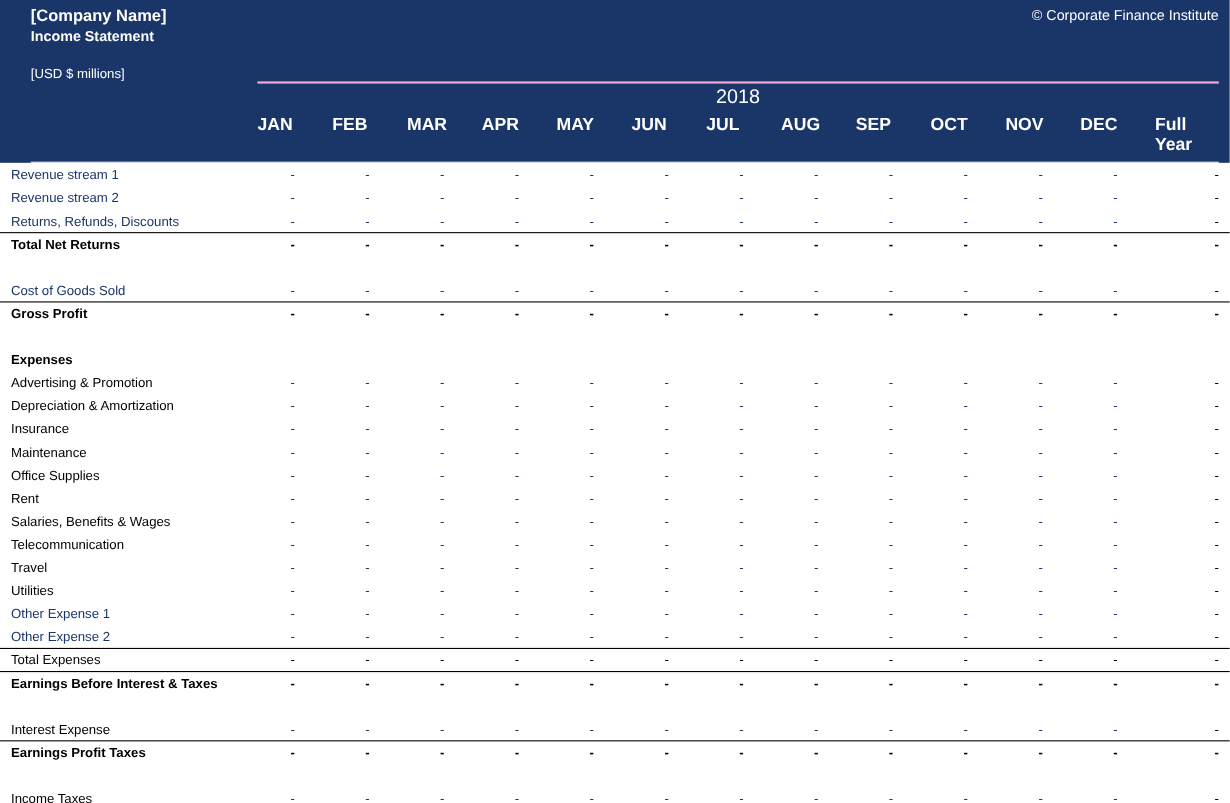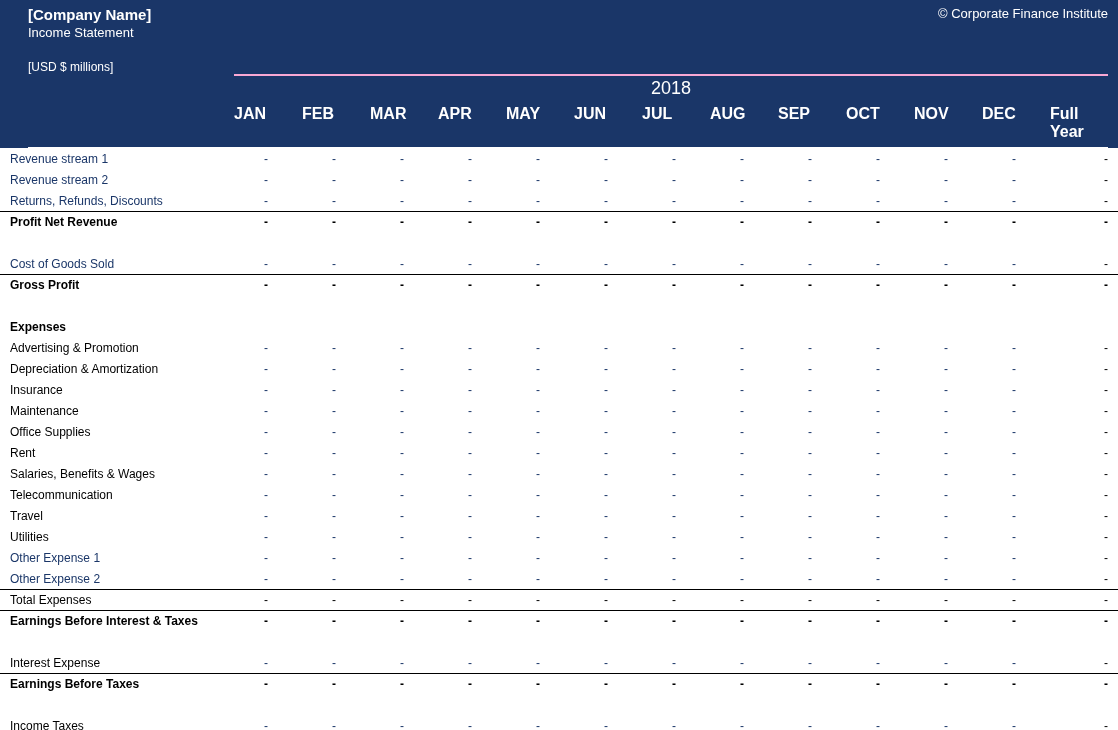--- a/index.html
+++ b/index.html
@@ -1,21 +1,21 @@
 <!DOCTYPE html>
 <html><head>
   <meta charset="utf-8">
   <style>
     * { margin: 0; padding: 0; box-sizing: border-box; }
     body { font-family: Arial, sans-serif; font-size: 12px; background: #fff; width: 1118px; }
     .header { background: #1a3668; color: #fff; padding: 6px 10px 0 28px; }
     .header-top { display: flex; justify-content: space-between; align-items: flex-start; }
     .company-name { font-weight: bold; font-size: 15px; }
     .copyright { font-size: 13px; }
-    .subtitle { font-weight: normal; font-size: 13px; margin-top: 2px; }
+    .subtitle { font-weight: bold; font-size: 13px; margin-top: 2px; }
     .units { font-size: 12px; margin-top: 20px; }
     .year-row { display: flex; }
     .year-label-cell { flex: 0 0 206px; }
     .year-cell { flex: 1; text-align: center; font-size: 18px; border-top: 2px solid #f9a8d4; padding: 2px 0; }
     .months-row { display: flex; border-bottom: 1px solid #fff; }
     .months-label-cell { flex: 0 0 206px; }
     .month-cell { flex: 0 0 68px; font-weight: bold; font-size: 16px; padding: 4px 6px 6px 0; }
     .month-cell.full-year { flex: 1; }
     .body { padding: 0; }
     .row { display: flex; height: 21px; align-items: center; }
@@ -106,21 +106,21 @@
       <div class="cell input-val">-</div>
       <div class="cell input-val">-</div>
       <div class="cell input-val">-</div>
       <div class="cell input-val">-</div>
       <div class="cell input-val">-</div>
       <div class="cell input-val">-</div>
       <div class="cell input-val">-</div>
       <div class="cell full-year">-</div>
     </div>
     <div class="row bold border-top-thin">
-      <div class="label">Profit Net Revenue</div>
+      <div class="label">Total Net Returns</div>
       <div class="cell">-</div>
       <div class="cell">-</div>
       <div class="cell">-</div>
       <div class="cell">-</div>
       <div class="cell">-</div>
       <div class="cell">-</div>
       <div class="cell">-</div>
       <div class="cell">-</div>
       <div class="cell">-</div>
       <div class="cell">-</div>
@@ -400,21 +400,21 @@
       <div class="cell input-val">-</div>
       <div class="cell input-val">-</div>
       <div class="cell input-val">-</div>
       <div class="cell input-val">-</div>
       <div class="cell input-val">-</div>
       <div class="cell input-val">-</div>
       <div class="cell input-val">-</div>
       <div class="cell full-year">-</div>
     </div>
     <div class="row bold border-top-thin">
-      <div class="label">Earnings Before Taxes</div>
+      <div class="label">Earnings Profit Taxes</div>
       <div class="cell">-</div>
       <div class="cell">-</div>
       <div class="cell">-</div>
       <div class="cell">-</div>
       <div class="cell">-</div>
       <div class="cell">-</div>
       <div class="cell">-</div>
       <div class="cell">-</div>
       <div class="cell">-</div>
       <div class="cell">-</div>

